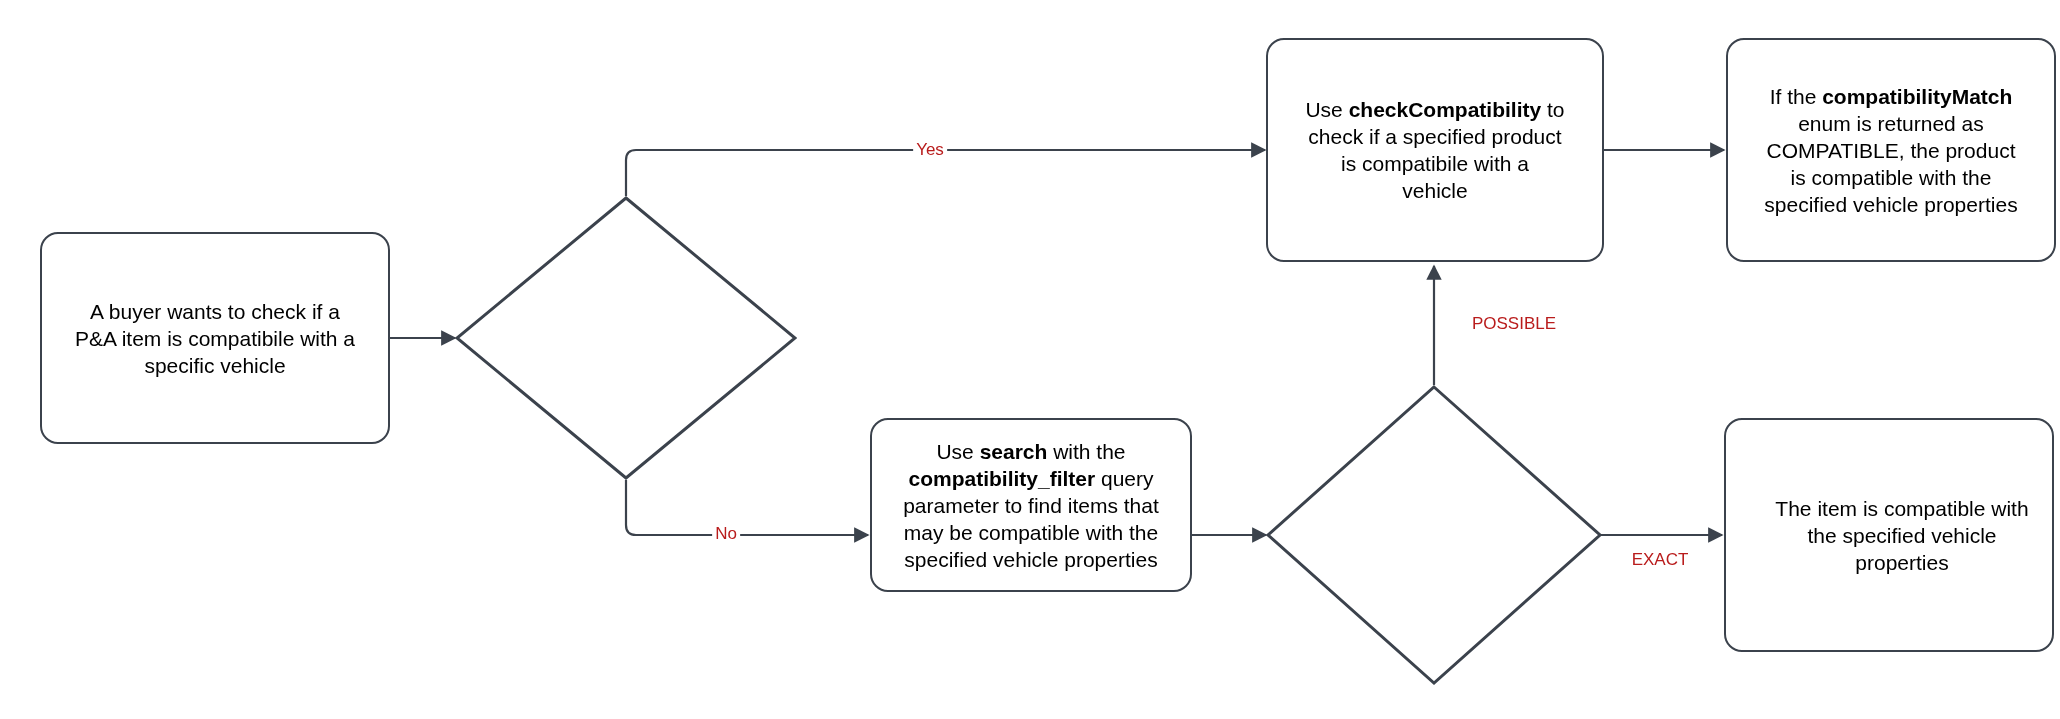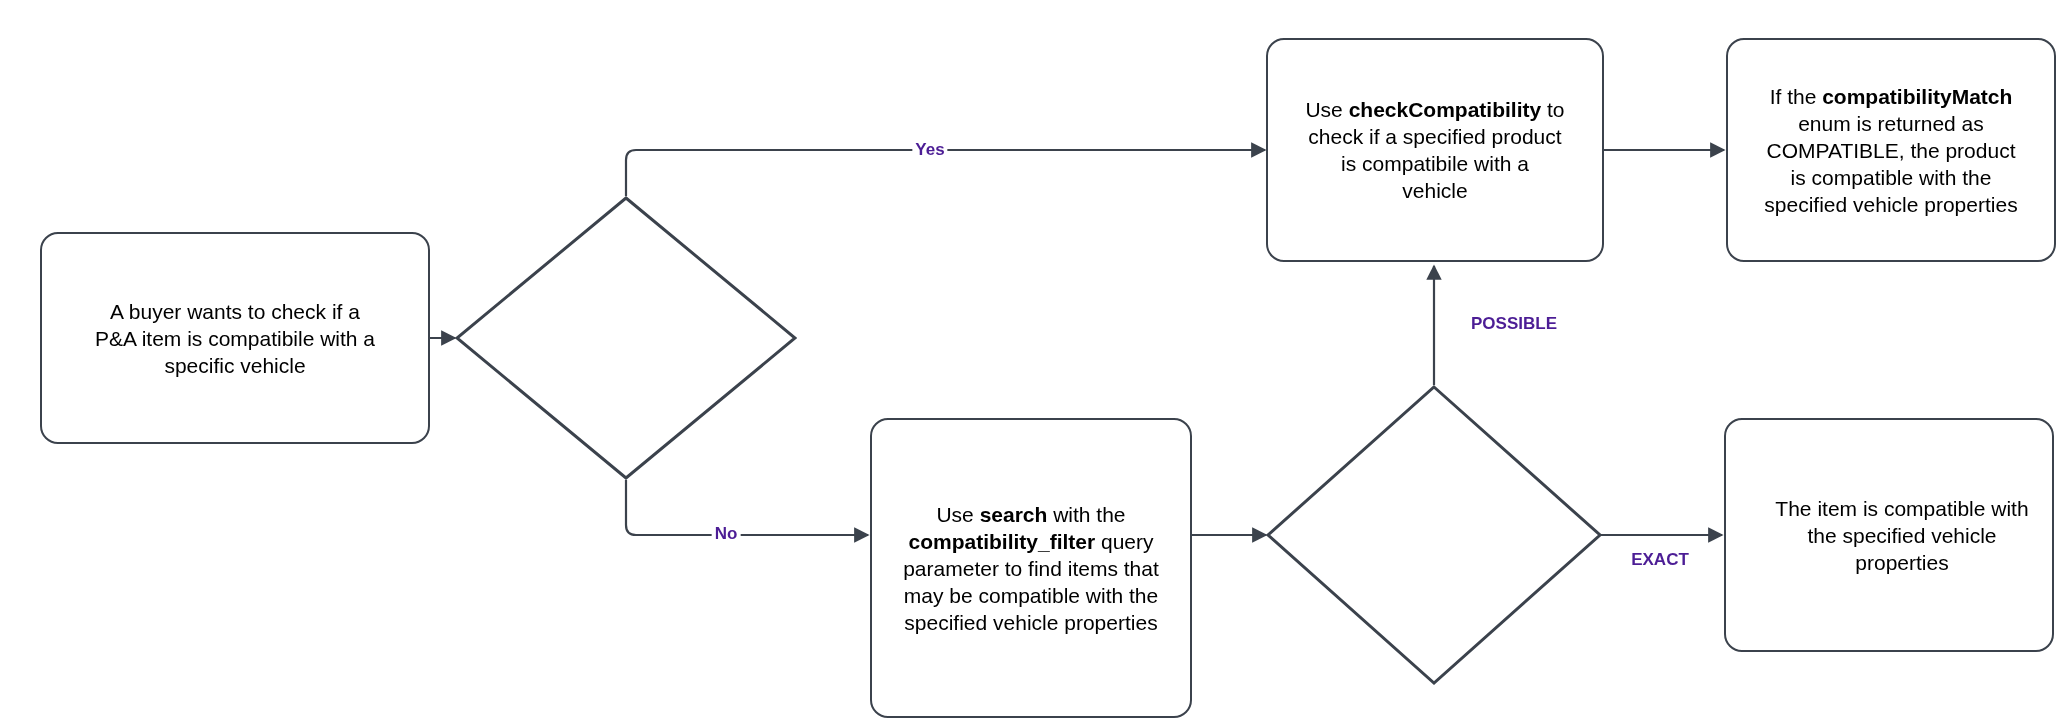--- a/index.html
+++ b/index.html
@@ -59,22 +59,22 @@
   .node-text {
     display: block;
     white-space: pre-line;
   }
   .node-text b {
     font-weight: bold;
   }
   .edge-label {
     position: absolute;
     font-size: 17px;
-    font-weight: bold;
-    color: #4c1d95;
+    font-weight: normal;
+    color: #b91c1c;
     background: #ffffff;
     padding: 0 3px;
     white-space: nowrap;
     line-height: 18px;
     transform: translate(-50%, -50%);
   }
 </style>
 </head>
 <body>
 
@@ -109,39 +109,39 @@
 
     <g>
       <path d="M 1434 385 L 1434 266" stroke="#3b424c" stroke-width="2.2" fill="none" marker-end="url(#arrow)"></path>
     </g>
 
     <g>
       <path d="M 1601 535 L 1722 535" stroke="#3b424c" stroke-width="2.2" fill="none" marker-end="url(#arrow)"></path>
     </g>
   </svg>
 
-  <div class="node rect-node" style="left:40px; top:232px; width:390px; height:212px;">
+  <div class="node rect-node" style="left:40px; top:232px; width:350px; height:212px;">
     <span class="node-text">A buyer wants to check if a<br>P&amp;A item is compatibile with a<br>specific vehicle</span>
   </div>
 
   <div class="node diamond-node" style="left:455px; top:196px; width:342px; height:284px;">
     <svg class="diamond-shape" viewBox="0 0 342 284" preserveAspectRatio="none">
       <polygon points="171,2 340,142 171,282 2,142" fill="#ffffff" stroke="#3b424c" stroke-width="3" vector-effect="non-scaling-stroke"></polygon>
     </svg>
   </div>
 
   <div class="node rect-node" style="left:1266px; top:38px; width:338px; height:224px;">
     <span class="node-text">Use <b>checkCompatibility</b> to<br>check if a specified product<br>is compatibile with a<br>vehicle</span>
   </div>
 
   <div class="node rect-node" style="left:1726px; top:38px; width:330px; height:224px;">
     <span class="node-text">If the <b>compatibilityMatch</b><br>enum is returned as<br>COMPATIBLE, the product<br>is compatible with the<br>specified vehicle properties</span>
   </div>
 
-  <div class="node rect-node" style="left:870px; top:418px; width:322px; height:300px;">
+  <div class="node rect-node" style="left:870px; top:418px; width:322px; height:174px;">
     <span class="node-text">Use <b>search</b> with the<br><b>compatibility_filter</b> query<br>parameter to find items that<br>may be compatible with the<br>specified vehicle properties</span>
   </div>
 
   <div class="node diamond-node" style="left:1266px; top:385px; width:336px; height:300px;">
     <svg class="diamond-shape" viewBox="0 0 336 300" preserveAspectRatio="none">
       <polygon points="168,2 334,150 168,298 2,150" fill="#ffffff" stroke="#3b424c" stroke-width="3" vector-effect="non-scaling-stroke"></polygon>
     </svg>
   </div>
 
   <div class="node rect-node" style="left:1724px; top:418px; width:330px; height:234px;padding-left:40px;">

